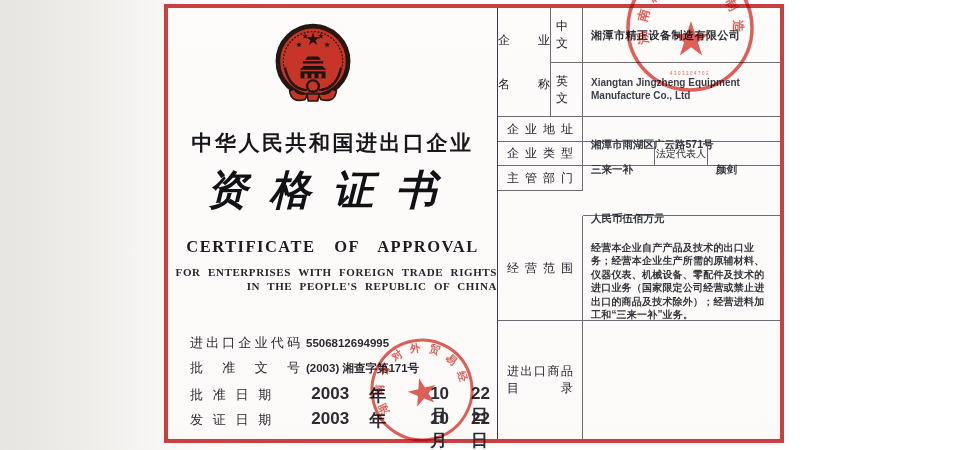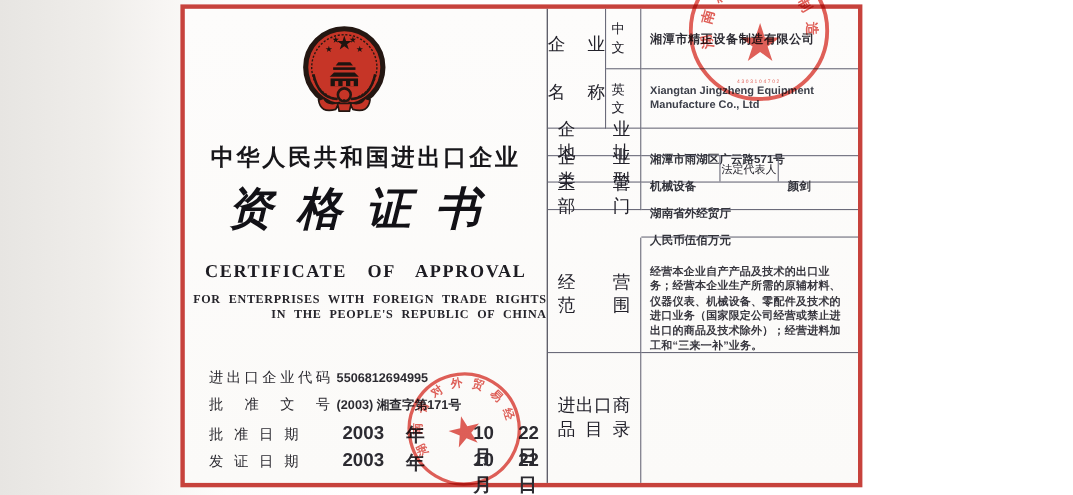--- a/index.html
+++ b/index.html
@@ -24,21 +24,21 @@
   .fvalue{margin-left:6px;font-family:"Liberation Sans",sans-serif;font-weight:700;font-size:11.5px;color:#2c2b31;}
   .dateval{display:flex;margin-left:40px;font-family:"Liberation Sans",sans-serif;font-weight:700;font-size:17px;color:#2c2b31;gap:12px;}
   .dateval .dn{margin-left:8px}.dateval .dm{margin-left:32px}.dateval .dd{margin-left:10px}
   
   .tbl{position:absolute;left:329px;top:0;width:283px;height:431px;box-sizing:border-box;
     border-left:1.5px solid #3a3a48;display:grid;
     grid-template-columns:53px 32px 1fr;
     grid-template-rows:55px 54px 25px 24px 25px 25px 105px 1fr;}
   .cell{display:flex;align-items:center;box-sizing:border-box;min-width:0;}
   .bb{border-bottom:1px solid #6b6b7a;} .br{border-right:1px solid #6b6b7a;}
-  .jl{width:100%;padding:0 9px;font-size:16px;color:#22212a;text-align:justify;text-align-last:justify;font-family:Liberation Mono, monospace;}
+  .jl{width:100%;padding:0 9px;font-size:12px;color:#22212a;text-align:justify;text-align-last:justify;}
   .jl2{width:100%;padding:0 5px;font-size:12px;color:#22212a;text-align:justify;text-align-last:justify;}
   .namecol{grid-row:1/3;grid-column:1;flex-direction:column;justify-content:space-around;padding:10px 0;}
   .val{font-family:"Liberation Sans",sans-serif;font-weight:700;font-size:10.5px;color:#33343c;padding-left:8px;margin-top:32px;}
   .valcn{font-weight:600;font-size:11px;color:#2e2d35;padding-left:8px;letter-spacing:.5px;}
   .typecell{padding:0;}
   .typewrap{display:flex;width:100%;height:100%;align-items:stretch;}
   .typewrap .seg1{flex:0 0 71px;display:flex;align-items:center;}
   .typewrap .seg2{flex:0 0 52px;border-left:1px solid #6b6b7a;border-right:1px solid #6b6b7a;
     display:flex;align-items:center;justify-content:center;font-size:10px;color:#22212a;}
   .typewrap .seg3{flex:1;display:flex;align-items:center;}
@@ -149,34 +149,31 @@
       <div class="cell bb" style="grid-row:3;grid-column:3">
         <div class="val">湘潭市雨湖区广云路571号</div>
       </div>
 
       <div class="cell bb br" style="grid-row:4;grid-column:1/3">
         <div class="jl">企 业 类 型</div>
       </div>
       <div class="cell bb typecell" style="grid-row:4;grid-column:3">
         <div class="typewrap">
           <div class="seg1">
-            <div class="val">机械设备</div>
+            <div class="val">三来一补</div>
           </div>
           <div class="seg2">法定代表人</div>
           <div class="seg3">
             <div class="val">颜剑</div>
           </div>
         </div>
       </div>
 
       <div class="cell bb br" style="grid-row:5;grid-column:1/3">
         <div class="jl">主 管 部 门</div>
-      </div>
-      <div class="cell bb" style="grid-row:5;grid-column:3">
-        <div class="val">湖南省外经贸厅</div>
       </div>
 
       <div class="cell bb" style="grid-row:6;grid-column:3">
         <div class="val">人民币伍佰万元</div>
       </div>
 
       <div class="cell bb br" style="grid-row:7;grid-column:1/3">
         <div class="jl">经 营 范 围</div>
       </div>
       <div class="cell bb scopecell" style="grid-row:7;grid-column:3">

